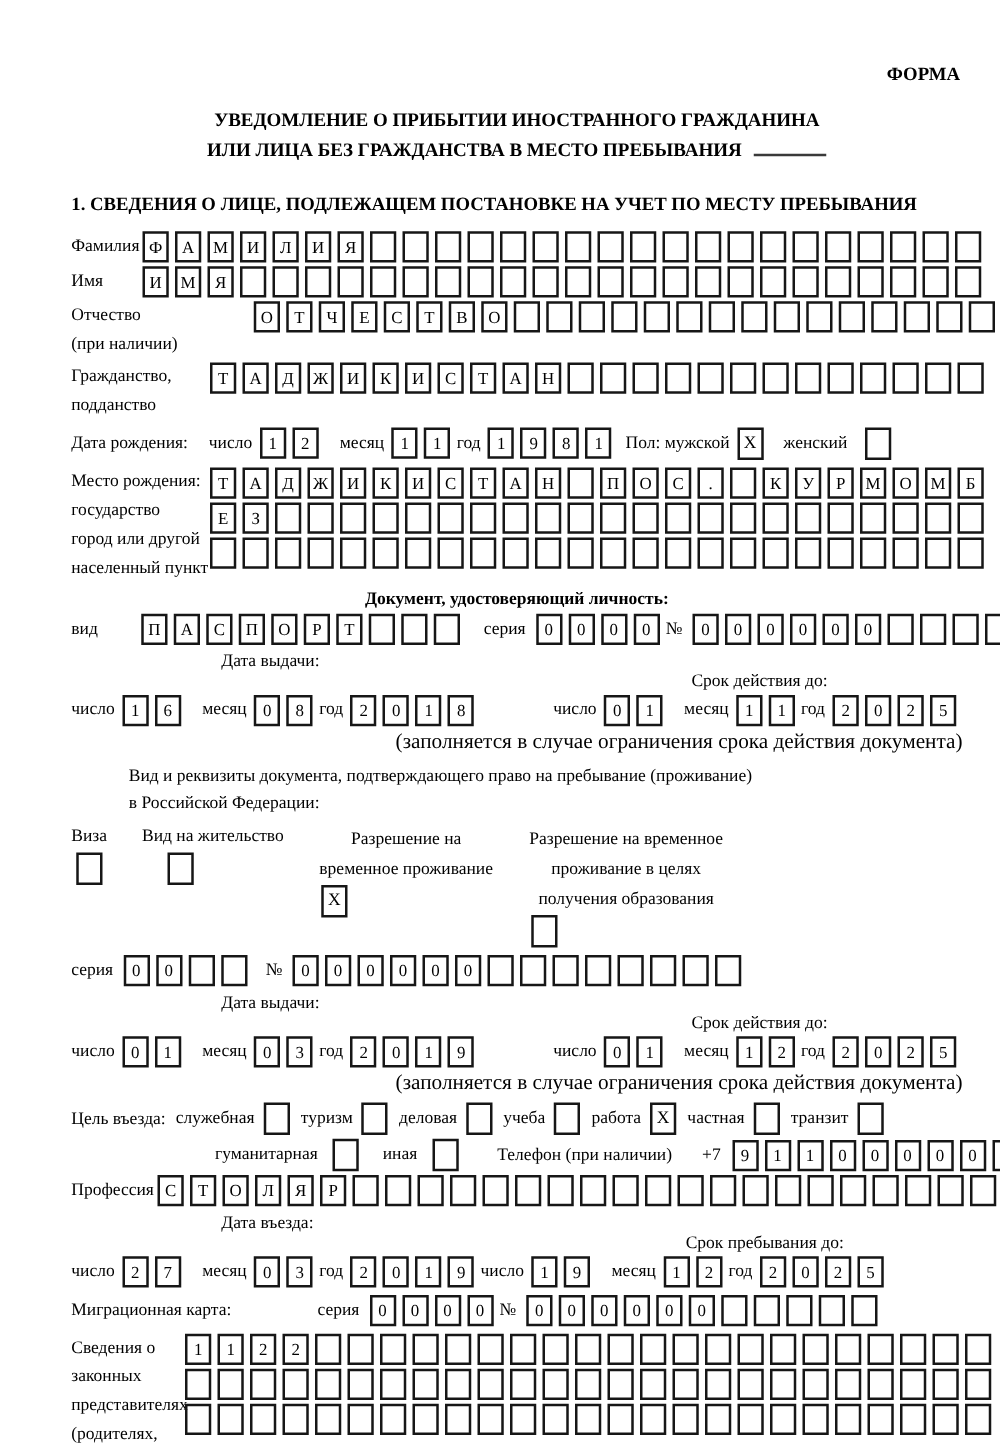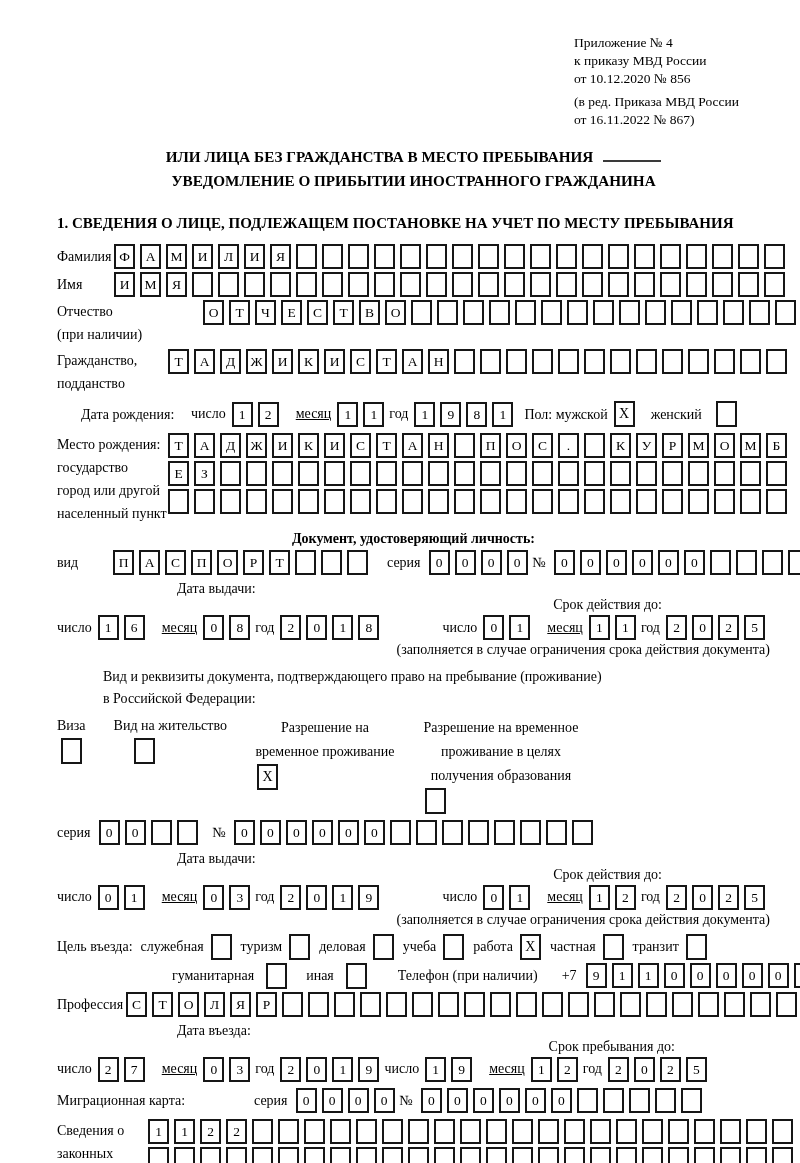--- a/index.html
+++ b/index.html
@@ -41,22 +41,22 @@
   .rowscol { display:flex; flex-direction:column; }
   .rowscol .boxes { margin-bottom:3px; }
 
   
   .dates-head { display:flex; margin-top:6px; font-size:14px;flex-direction:column; }
   .dh1 { margin-left:120px; }
   .dh2 { margin-left:auto; margin-right:108px; }
   .drow { display:flex; justify-content:space-between; align-items:center; margin-top:2px; }
   .dgroup { display:flex; align-items:center; }
   .dl { margin-right:6px; }
-  .dl2 { margin-left:12px; margin-right:6px;text-decoration:underline; }
-  .note-right { text-align:right; font-size:14px; margin-top:2px; }
+  .dl2 { margin-left:12px; margin-right:6px; }
+  .note-right { text-align:right; font-size:17px; margin-top:2px; }
 
   
   .intro { margin-top:8px; line-height:1.55;margin-left:46px; }
   .vopts { display:flex; align-items:flex-start; margin-top:4px; }
   .vopt { display:flex; align-items:flex-start;flex-direction:column; }
   .vopt .vlabel { line-height:24px; }
   .vopt .cb { margin-left:8px; }
   .vcenter { text-align:center; line-height:1.45; padding-top:2px; }
   .vw150 { width:152px; } .vw168 { width:168px; }
 
@@ -72,35 +72,28 @@
   .numlbl { margin-right:8px; }
   .serlbl { margin-right:8px; }
   .center-bold { text-align:center; font-weight:bold; font-size:14px; margin-top:6px; }
   .mt6 { margin-top:6px; }
 </style>
 </head>
 <body>
 
 <div class="page">
 
-  <div class="appendix">
-    <div>Приложение № 4</div>
-    <div>к приказу МВД России</div>
-    <div>от 10.12.2020 № 856</div>
-    <div class="agap"></div>
-    <div>(в ред. Приказа МВД России</div>
-    <div>от 16.11.2022 № 867)</div>
-  </div>
-
+
+  <div class="forma">ФОРМА</div>
 
   <div class="title">
+    <div>УВЕДОМЛЕНИЕ О ПРИБЫТИИ ИНОСТРАННОГО ГРАЖДАНИНА</div>
     <div>
       <span>ИЛИ ЛИЦА БЕЗ ГРАЖДАНСТВА В МЕСТО ПРЕБЫВАНИЯ</span><span class="t-underline"></span>
     </div>
-    <div>УВЕДОМЛЕНИЕ О ПРИБЫТИИ ИНОСТРАННОГО ГРАЖДАНИНА</div>
   </div>
 
   <div class="sec-heading">1. СВЕДЕНИЯ О ЛИЦЕ, ПОДЛЕЖАЩЕМ ПОСТАНОВКЕ НА УЧЕТ ПО МЕСТУ ПРЕБЫВАНИЯ</div>
 
   <div class="row">
     <span class="lbl w57">Фамилия</span>
     <span class="boxes">
         <span class="cell">Ф</span>
         <span class="cell">А</span>
         <span class="cell">М</span>
@@ -221,21 +214,21 @@
         <span class="cell"></span>
         <span class="cell"></span>
         <span class="cell"></span>
         <span class="cell"></span>
         <span class="cell"></span>
         <span class="cell"></span>
       </span>
   </div>
 
   <div class="row mt6">
-    <span class="lbl" style="width:110px;margin-left:24px;">Дата рождения:</span>
+    <span class="lbl" style="width:110px;">Дата рождения:</span>
     <span class="dl">число</span>
     <span class="boxes">
         <span class="cell">1</span>
         <span class="cell">2</span>
       </span>
     <span class="dl2">месяц</span>
     <span class="boxes">
         <span class="cell">1</span>
         <span class="cell">1</span>
       </span>

